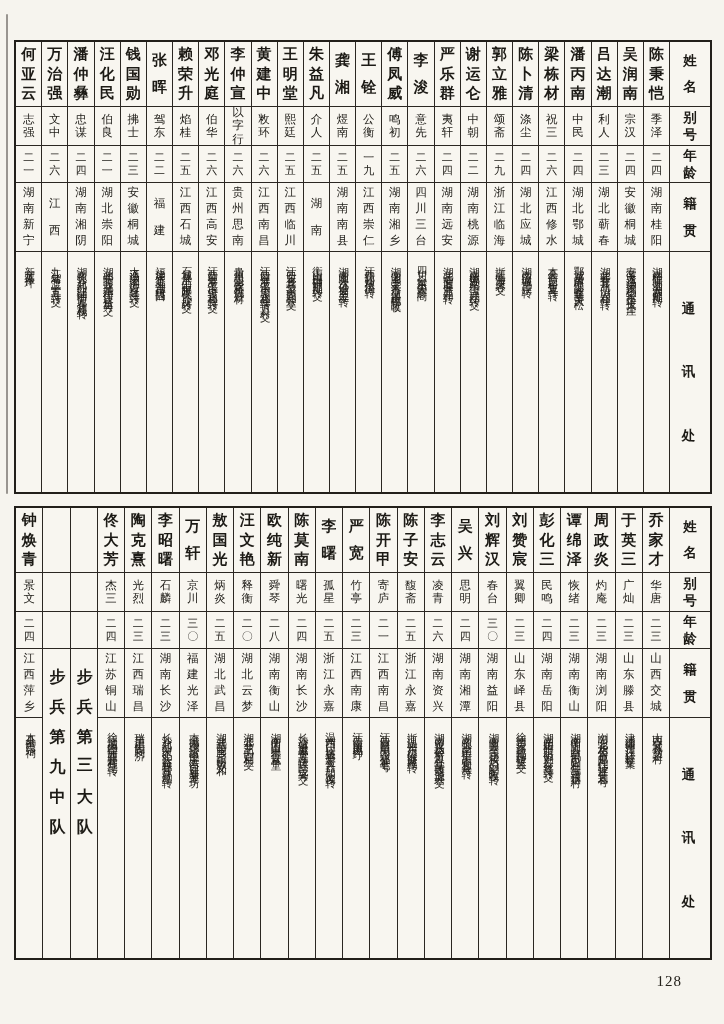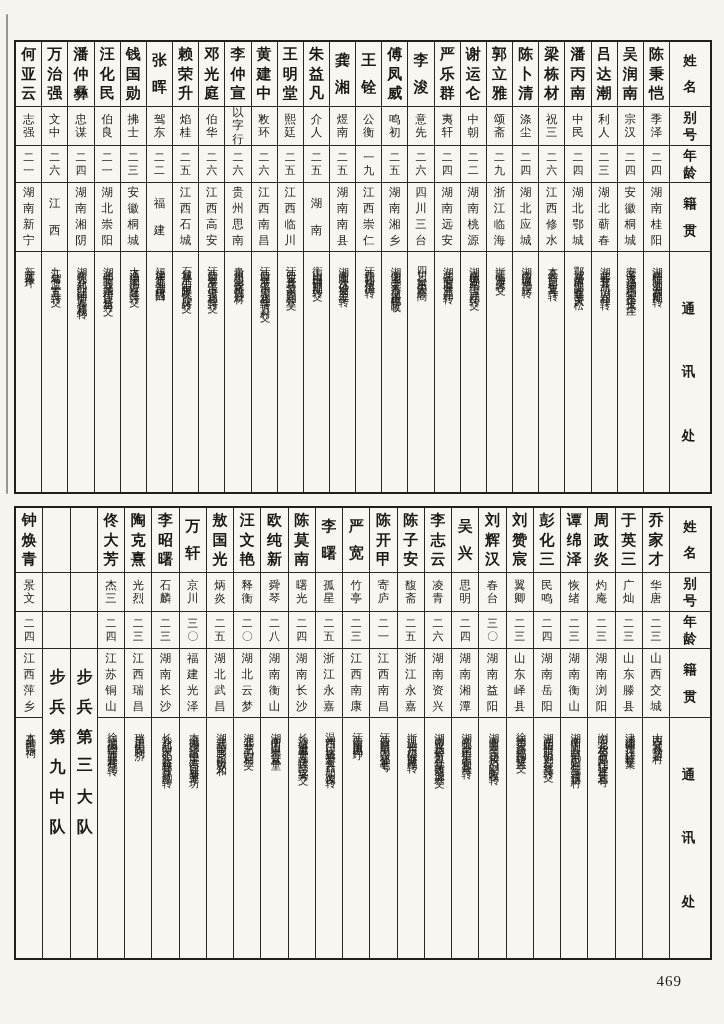--- a/index.html
+++ b/index.html
@@ -1143,14 +1143,14 @@
         </div>
         <div class="cell stack c-native evenly">
           <span>江</span>
           <span>西</span>
           <span>萍</span>
           <span>乡</span>
         </div>
         <div class="cell c-addr">本县钟氏宗祠</div>
       </div>
     </section>
-  <div class="page-number">469</div>
+  <div class="page-number">128</div>
 </div>
 
 </body></html>

